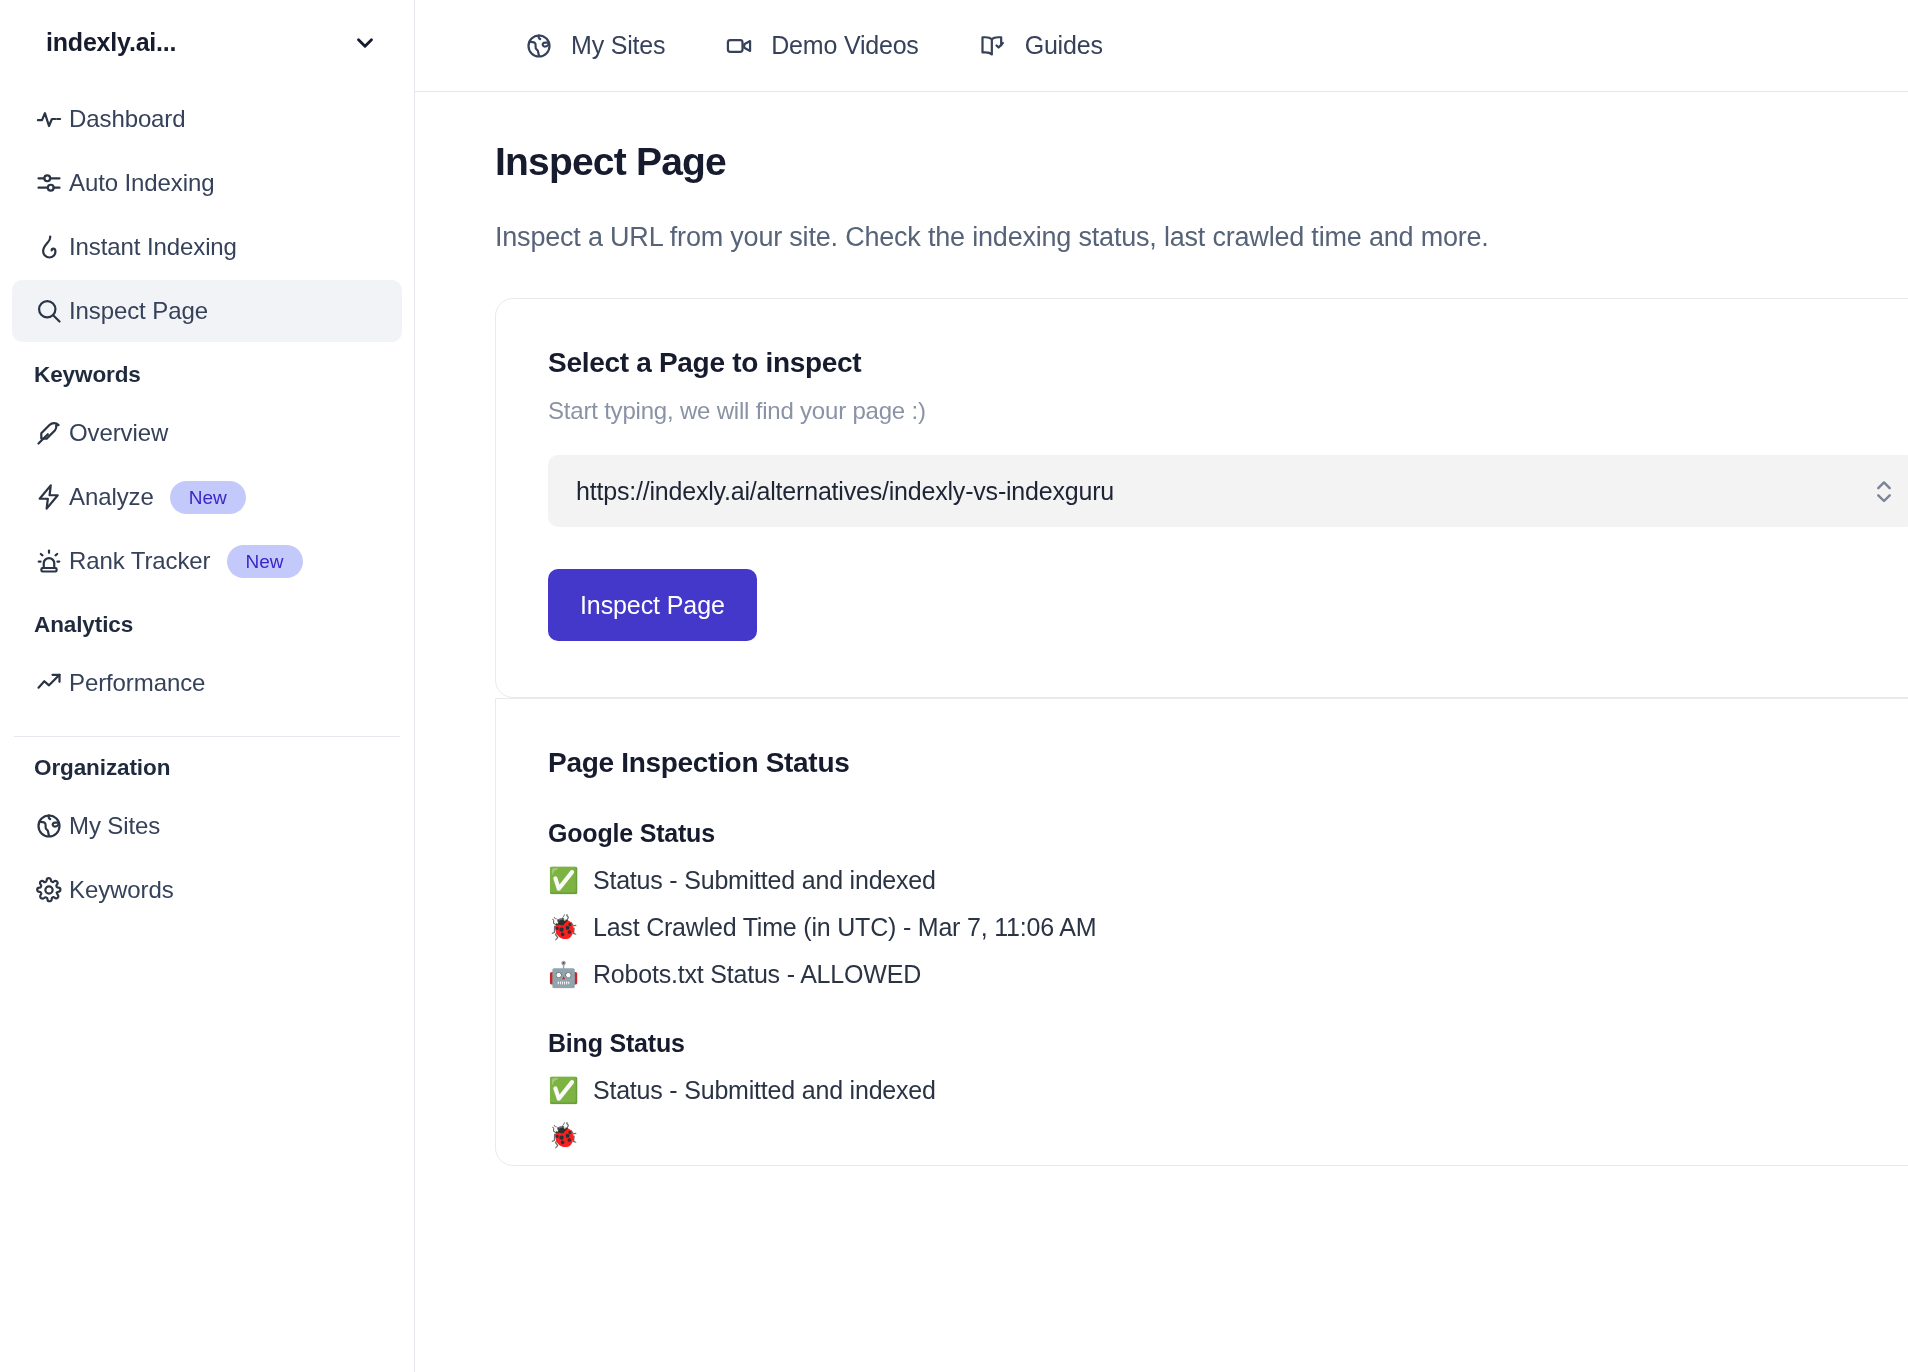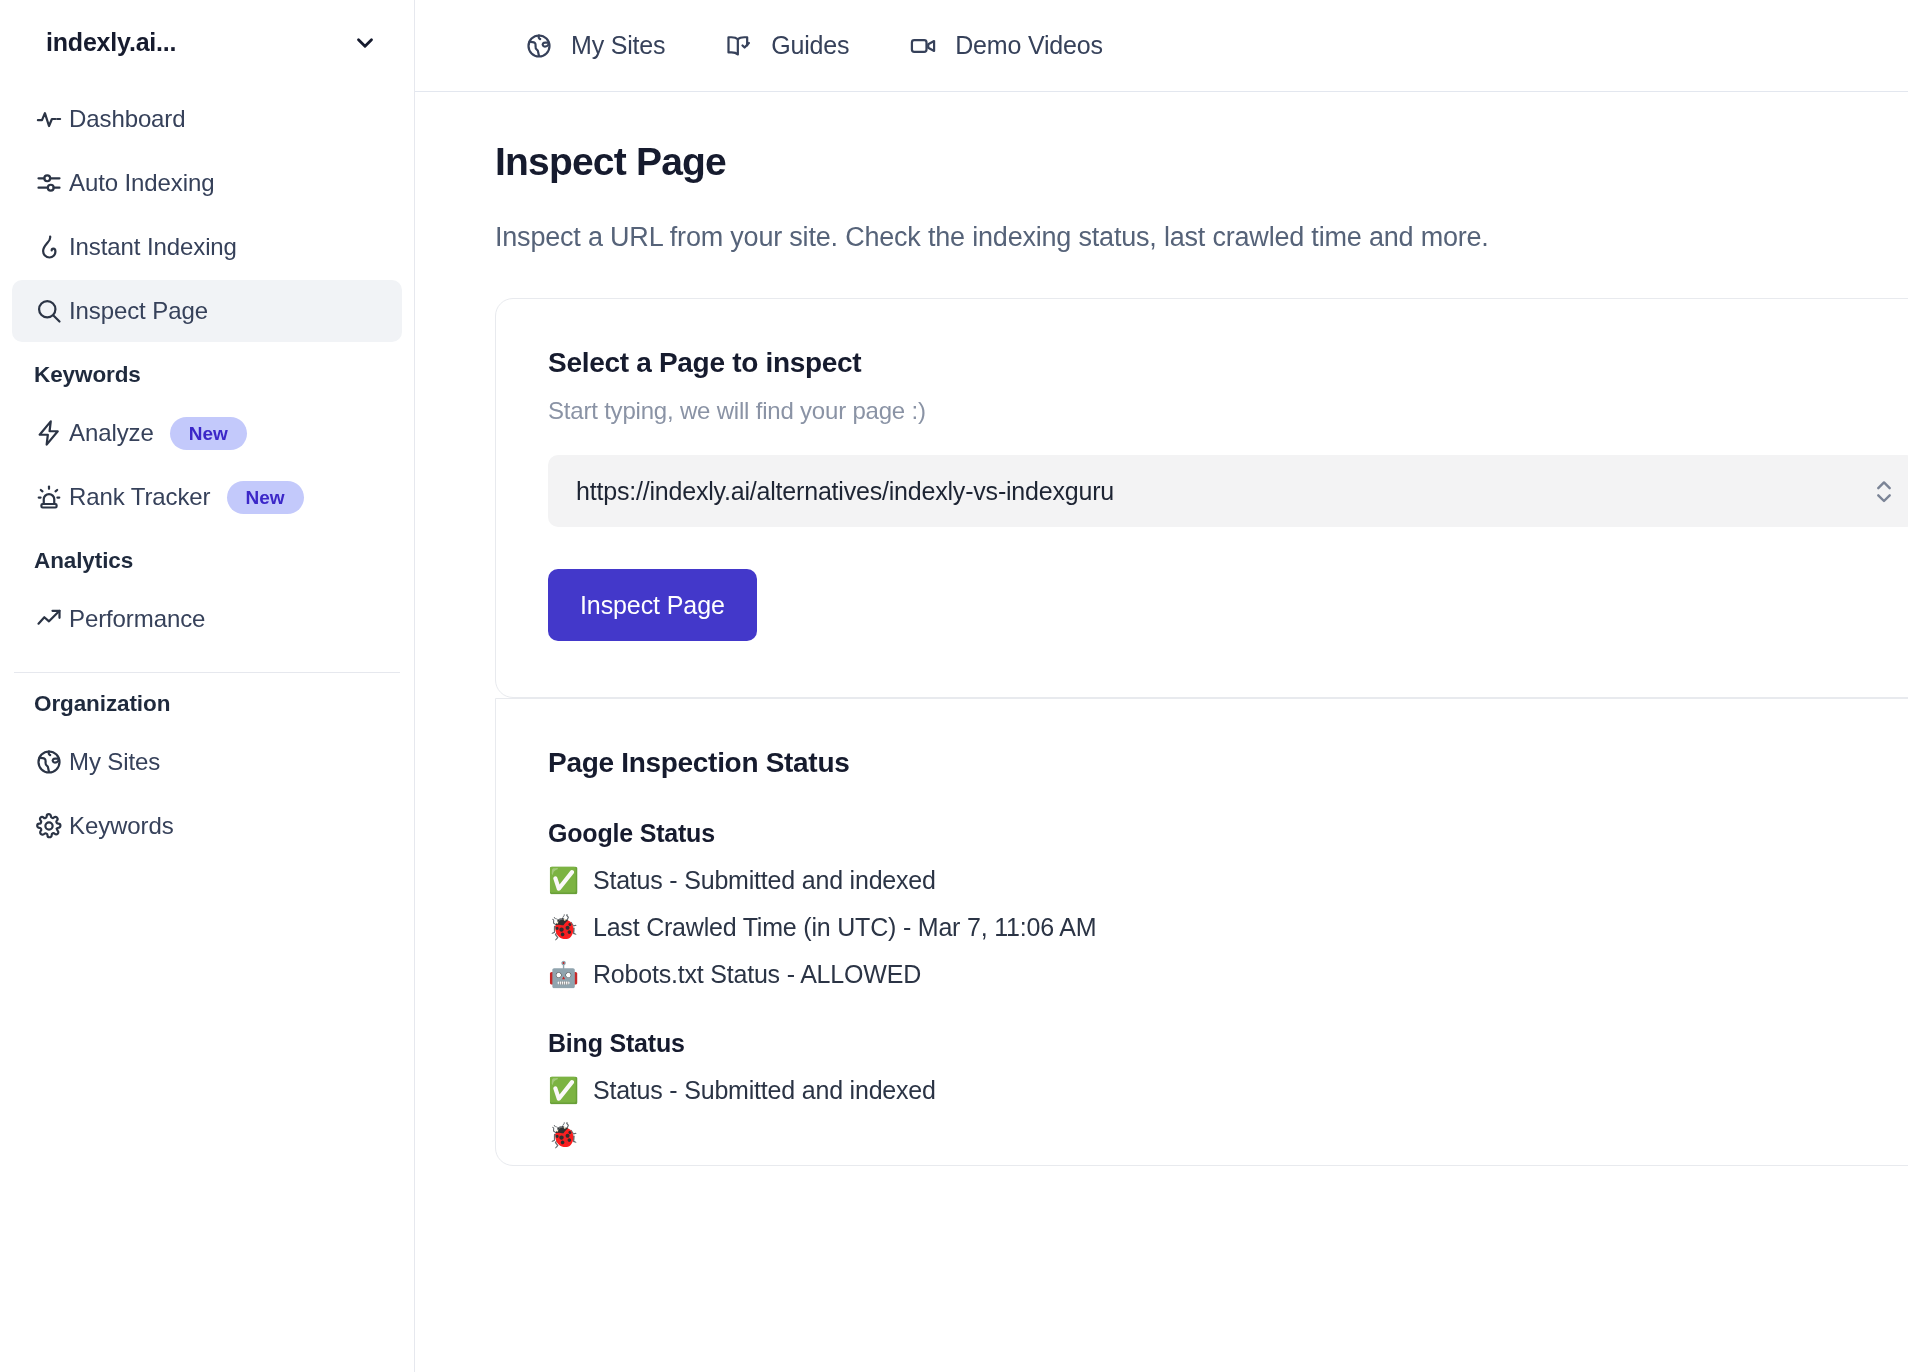--- a/index.html
+++ b/index.html
@@ -54,21 +54,21 @@
   }
   .nav-item .ico svg { width: 28px; height: 28px; display:block; }
   .nav-item .lbl {
     margin-left: 5px; font-size: 24px; color: #36415a;
     letter-spacing: -0.1px; white-space: nowrap;
   }
   .badge-new {
     margin-left: 16px;
     background: #c3c9fb;
     color: #3b27c8;
-    font-size: 19px; font-weight: 700;
+    font-size: 19px; font-weight: 400;
     border-radius: 999px;
     padding: 7px 19px;
     line-height: 1;
   }
   .sidebar-divider {
     height: 1px; background: #e6e8ee;
     margin: 22px 14px 0 14px;
   }
 
   
@@ -232,20 +232,29 @@
         <svg viewBox="0 0 24 24" fill="none" stroke="currentColor" stroke-width="1.9" stroke-linecap="round" stroke-linejoin="round">
           <circle cx="10.5" cy="10.5" r="7"></circle>
             <line x1="15.8" y1="15.8" x2="21" y2="21"></line>
         </svg>
       </span>
       <span class="lbl">Inspect Page</span>
     </div>
 
     <div class="nav-group-title">Keywords</div>
 
+    <div class="nav-item">
+      <span class="ico">
+        <svg viewBox="0 0 24 24" fill="none" stroke="currentColor" stroke-width="1.9" stroke-linecap="round" stroke-linejoin="round">
+          <path d="M20.2 5.2a5.5 5.5 0 0 0-7.8 0l-7 7v4.6h4.6l7-7a5.5 5.5 0 0 0 1.2-4.6z"></path>
+          <line x1="3" y1="21" x2="11" y2="13"></line>
+        </svg>
+      </span>
+      <span class="lbl">Overview</span>
+    </div>
 
     <div class="nav-item">
       <span class="ico">
         <svg viewBox="0 0 24 24" fill="none" stroke="currentColor" stroke-width="1.9" stroke-linecap="round" stroke-linejoin="round">
           <polygon points="13.5 2 4 13.5 11 13.5 10 22 19.5 10.5 12.5 10.5"></polygon>
         </svg>
       </span>
       <span class="lbl">Analyze</span>
       <span class="badge-new">New</span>
     </div>
@@ -317,36 +326,36 @@
             <path d="M20 9c-2 .5-3.5-.5-4.5.8s.4 2.7 1.6 2.7 2.3-.6 2.9-1.6"></path>
             <path d="M12 3c-.7 1.4-.2 2.6 1 3.1"></path>
           </svg>
         </span>
         <span>My Sites</span>
       </div>
 
       <div class="tab">
         <span class="ico">
           <svg viewBox="0 0 24 24" fill="none" stroke="currentColor" stroke-width="1.9" stroke-linecap="round" stroke-linejoin="round">
+            <rect x="2.5" y="7" width="12.5" height="10" rx="2"></rect>
+            <polygon points="16.5 10.5 21.5 7.8 21.5 16.2 16.5 13.5"></polygon>
+          </svg>
+        </span>
+        <span>Demo Videos</span>
+      </div>
+
+      <div class="tab">
+        <span class="ico">
+          <svg viewBox="0 0 24 24" fill="none" stroke="currentColor" stroke-width="1.9" stroke-linecap="round" stroke-linejoin="round">
             <path d="M11 6.2C9.8 5 8 4.5 5.5 4.5H3v13h2.5c2.5 0 4.3.5 5.5 1.7z"></path>
             <path d="M11 6.2C12.2 5 14 4.5 16.5 4.5H19v7"></path>
             <polyline points="15 11.5 16.8 13.3 20.5 9.4"></polyline>
           </svg>
         </span>
         <span>Guides</span>
-      </div>
-
-      <div class="tab">
-        <span class="ico">
-          <svg viewBox="0 0 24 24" fill="none" stroke="currentColor" stroke-width="1.9" stroke-linecap="round" stroke-linejoin="round">
-            <rect x="2.5" y="7" width="12.5" height="10" rx="2"></rect>
-            <polygon points="16.5 10.5 21.5 7.8 21.5 16.2 16.5 13.5"></polygon>
-          </svg>
-        </span>
-        <span>Demo Videos</span>
       </div>
     </nav>
 
     <div class="content">
       <h1 class="page-title">Inspect Page</h1>
       <p class="page-sub">Inspect a URL from your site. Check the indexing status, last crawled time and more.</p>
 
       <div class="card">
         <div class="card-title">Select a Page to inspect</div>
         <div class="card-hint">Start typing, we will find your page :)</div>

